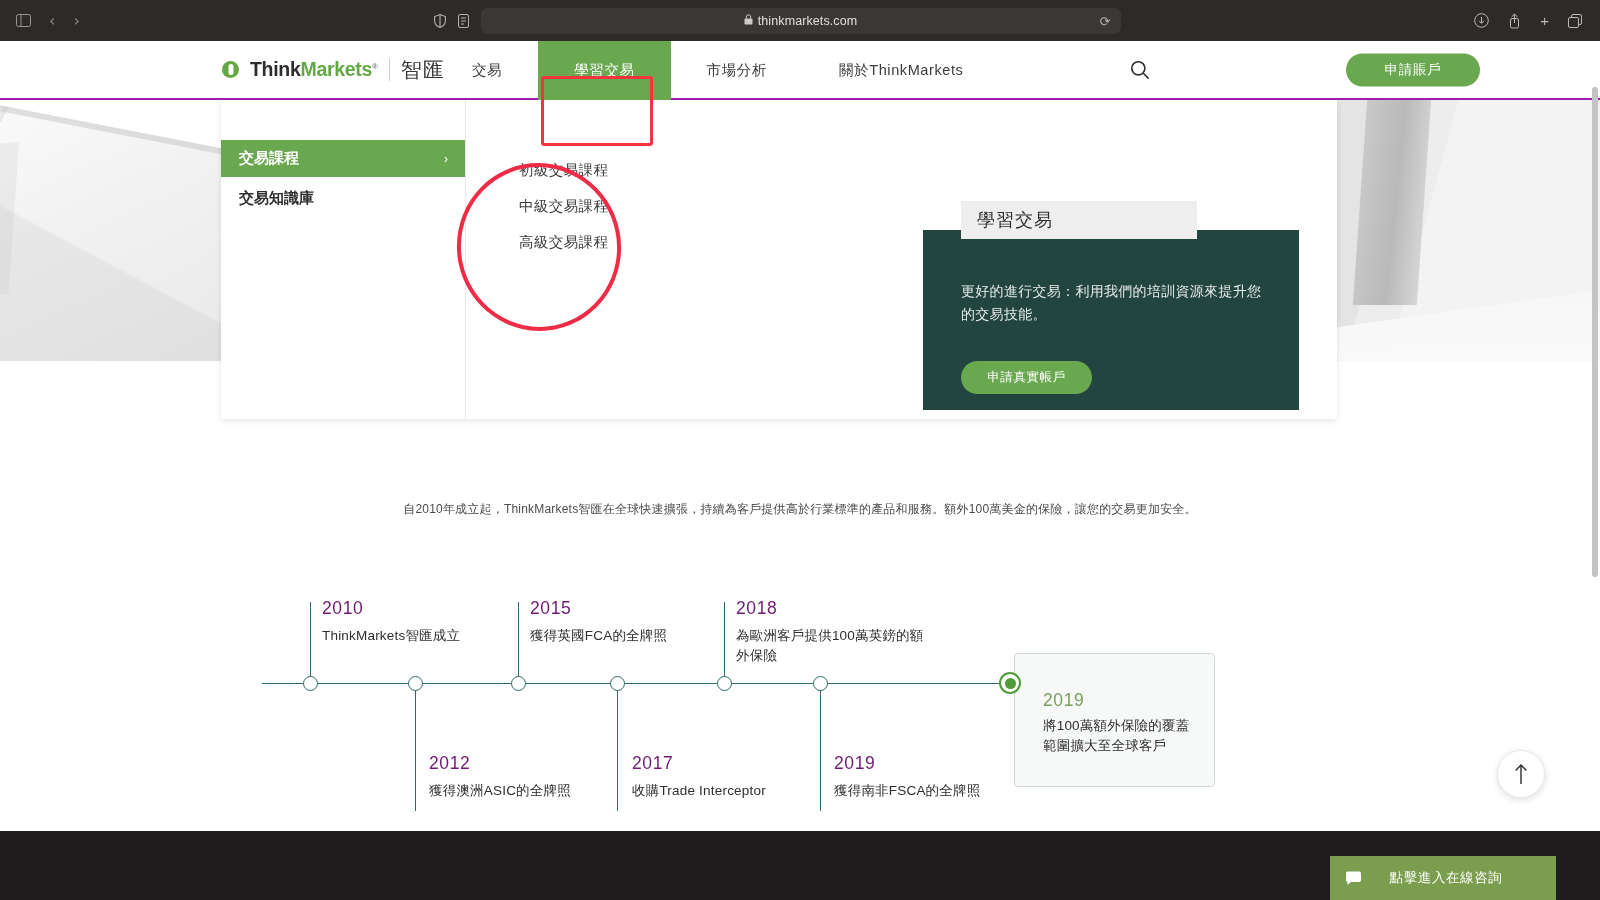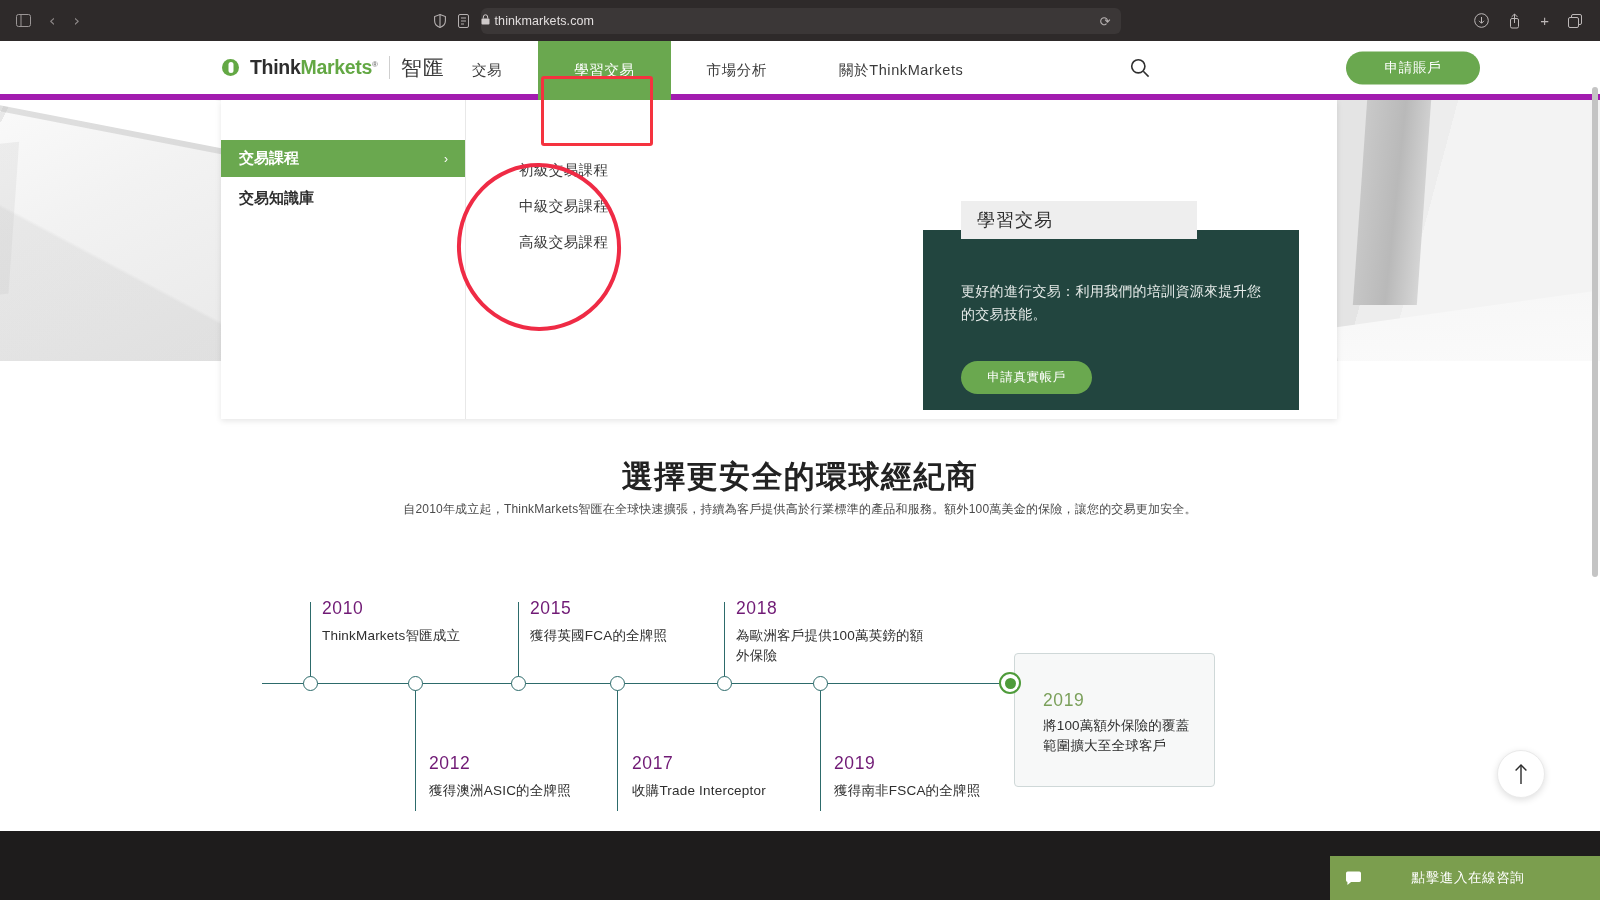--- a/index.html
+++ b/index.html
@@ -27,21 +27,21 @@
 
   .chrome-mid {
     flex: 1; display: flex; align-items: center;
     justify-content: center; gap: 12px;
   }
   .shield-icon { color: #b5b0b0; }
   .reader-icon { color: #b5b0b0; }
   #url-bar {
     width: 640px; height: 26px;
     background: #3b3737; border-radius: 6px;
-    display: flex; align-items: center; 
+    display: flex; align-items: center; justify-content: center;
     position: relative;
   }
   #url-text {
     color: #e2dede; font-size: 12.5px; letter-spacing: .1px;
     display: flex; align-items: center; gap: 5px;
   }
   .lock-icon { font-size: 11px; color: #cfcaca; }
   #reload-btn {
     position: absolute; right: 10px; top: 50%; transform: translateY(-50%);
     color: #b5b0b0; font-size: 13px;
@@ -102,21 +102,21 @@
     width: 266px; height: 70px;
     background: linear-gradient(186deg, #f7f7f7, #fbfbfb);
     transform: rotate(-8deg) translateY(18px);
   }
 
   
   #site-header {
     position: absolute; top: 0; left: 0;
     width: 1600px; height: 59px;
     background: #ffffff; z-index: 30;
-    border-bottom: 6px solid #a21caf;
+    border-bottom: 2px solid #a21caf;
   }
   #logo-wrap {
     position: absolute; left: 222px; top: 50%; transform: translateY(-50%);
     display: flex; align-items: center; gap: 11px;
   }
   #logo-mark {
     width: 17px; height: 17px; border-radius: 50%;
     background: #63a844; position: relative;
   }
   #logo-mark::after {
@@ -285,21 +285,21 @@
     box-shadow: 0 2px 7px rgba(0,0,0,.13);
     display: flex; align-items: center; justify-content: center;
     cursor: pointer;
   }
   #footer-band {
     position: absolute; left: 0; top: 790px; width: 1600px; height: 69px;
     background: #1e1c1c;
   }
   #chat-bar {
     position: absolute; left: 1330px; top: 815px;
-    width: 270px; height: 44px; background: #7b9e4e;
+    width: 226px; height: 44px; background: #7b9e4e;
     display: flex; align-items: center; cursor: pointer;
   }
   #chat-icon { width: 46px; display: flex; justify-content: center; color: #fff; font-size: 15px; }
   #chat-label { flex: 1; text-align: center; color: #fff; font-size: 13.5px; letter-spacing: .6px; padding-right: 40px; }
 
   
   #page-scrollbar {
     position: absolute; right: 2px; top: 46px; width: 6px; height: 490px;
     background: #c4c4c4; border-radius: 3px; z-index: 70;
   }
@@ -425,21 +425,20 @@
           <line x1="13.3" y1="13.3" x2="18.6" y2="18.6" stroke="#2f2f2f" stroke-width="1.6"></line>
         </svg>
     </div>
 
     <button id="cta-header">申請賬戶</button>
   </div>
 
   <div id="annotation-tab-box"></div>
   <div id="annotation-ellipse"></div>
 
-  <h1 id="section-title">選擇更安全的環球經紀商</h1>
   <p id="section-sub">自2010年成立起，ThinkMarkets智匯在全球快速擴張，持續為客戶提供高於行業標準的產品和服務。額外100萬美金的保險，讓您的交易更加安全。</p>
 
   <div id="timeline">
     <div id="timeline-axis"></div>
 
     <div class="tl-stem up" style="left:310px;"></div>
     <div class="tl-stem down" style="left:415px;"></div>
     <div class="tl-stem up" style="left:518px;"></div>
     <div class="tl-stem down" style="left:617px;"></div>
     <div class="tl-stem up" style="left:724px;"></div>

